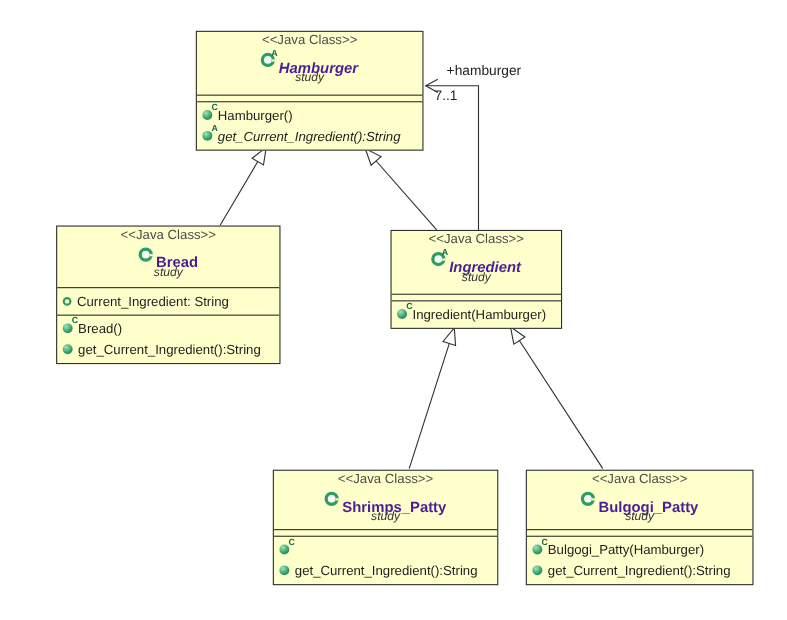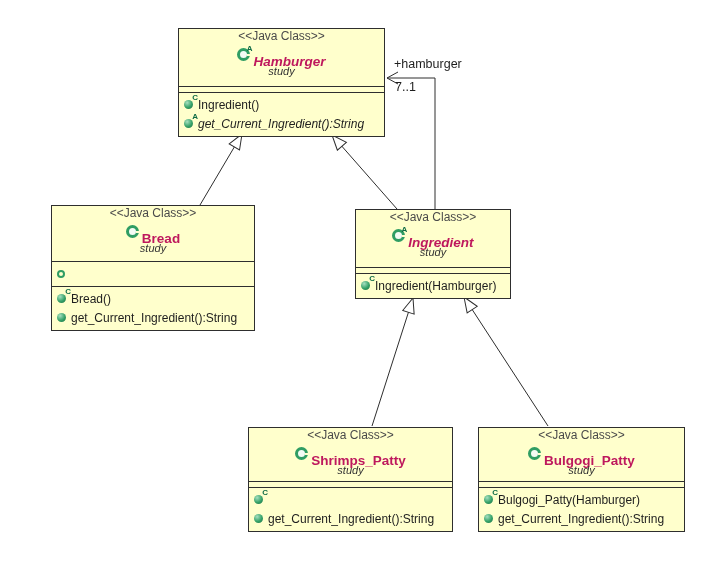--- a/index.html
+++ b/index.html
@@ -24,21 +24,21 @@
   #cls-shrimps{left:248px;top:427px;width:205px;}
   #cls-bulgogi{left:478px;top:427px;width:207px;}
 
   .cls-header{box-sizing:border-box;padding-top:0;text-align:center;}
   #cls-hamburger .cls-header,#cls-ingredient .cls-header{height:57px;}
   #cls-bread .cls-header{height:55px;}
   #cls-shrimps .cls-header,#cls-bulgogi .cls-header{height:53px;}
 
   .stereotype{font-size:12px;line-height:15px;color:#4a4a4a;}
   .name-row{display:flex;justify-content:center;align-items:center;gap:3px;height:20px;}
-  .cls-name{font-size:13.5px;font-weight:bold;color:#be185d;margin-top:15px;}
+  .cls-name{font-size:13.5px;font-weight:bold;color:#4c1d95;margin-top:15px;}
   .cls-name.abstract{font-style:italic;}
   .pkg{font-size:11px;line-height:15px;color:#333;font-style:italic;}
 
   .cls-attrs{
     box-sizing:border-box;
     border-top:1px solid #2e2e2e;border-bottom:1px solid #2e2e2e;
   }
   .cls-attrs.empty{height:7px;}
   .cls-attrs.filled{padding:2px 0;}
   .cls-methods{padding:2px 0 3px 0;}
@@ -69,21 +69,21 @@
     width:8px;height:8px;border-radius:50%;box-sizing:border-box;
     border:2px solid #2f9d63;background:transparent;
   }
   .icon-sup{
     position:absolute;top:-6px;right:-5px;
     font-size:8px;line-height:8px;font-weight:bold;font-style:normal;
     color:#0e6b45;
   }
   
   .edge-label{position:absolute;z-index:3;font-size:12.5px;color:#1e1e1e;white-space:nowrap;}
-  #assoc-role{left:394px;top:57px;}
+  #assoc-role{left:406px;top:57px;}
   #assoc-mult{left:395px;top:80px;}
 </style>
 </head>
 <body>
 
 <div id="canvas">
 
   <svg id="relations" width="715" height="564" viewBox="0 0 715 564">
     <defs>
       <marker id="tri" markerUnits="userSpaceOnUse" markerWidth="20" markerHeight="16" refX="16" refY="7" orient="auto">
@@ -113,21 +113,21 @@
         <span class="cls-name abstract">Hamburger</span>
       </div>
       <div class="pkg">study</div>
     </div>
     <div class="cls-attrs empty"></div>
     <div class="cls-methods">
       <div class="member-row">
         <span class="method-icon">
             <i class="icon-sup">C</i>
           </span>
-        <span class="member-label">Ingredient()</span>
+        <span class="member-label">Hamburger()</span>
       </div>
       <div class="member-row italic">
         <span class="method-icon">
             <i class="icon-sup">A</i>
           </span>
         <span class="member-label">get_Current_Ingredient():String</span>
       </div>
     </div>
   </div>
 
@@ -136,20 +136,21 @@
       <div class="stereotype">&lt;&lt;Java Class&gt;&gt;</div>
       <div class="name-row">
         <span class="class-icon"></span>
         <span class="cls-name">Bread</span>
       </div>
       <div class="pkg">study</div>
     </div>
     <div class="cls-attrs filled">
       <div class="member-row">
         <span class="field-icon"></span>
+        <span class="member-label">Current_Ingredient: String</span>
       </div>
     </div>
     <div class="cls-methods">
       <div class="member-row">
         <span class="method-icon">
             <i class="icon-sup">C</i>
           </span>
         <span class="member-label">Bread()</span>
       </div>
       <div class="member-row">

